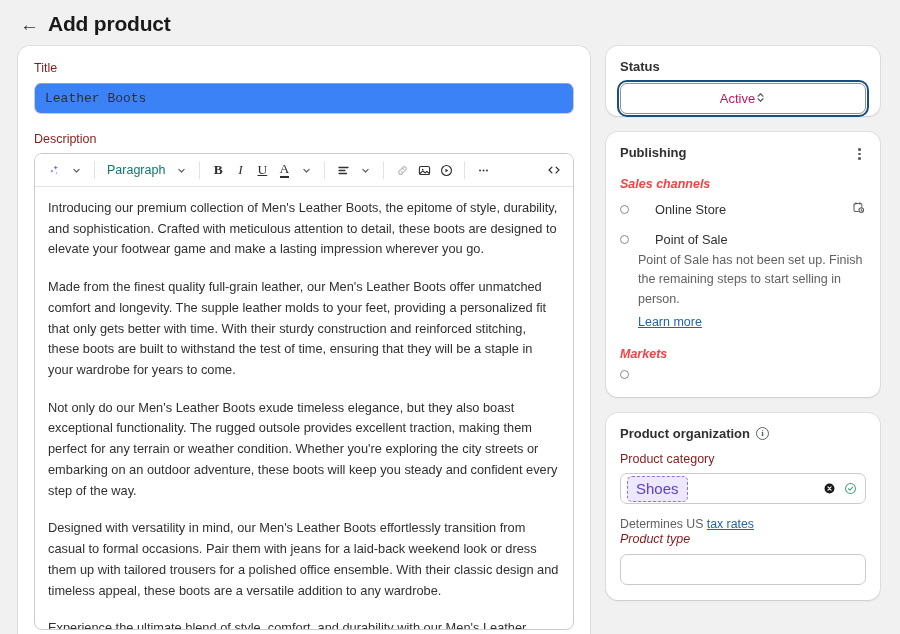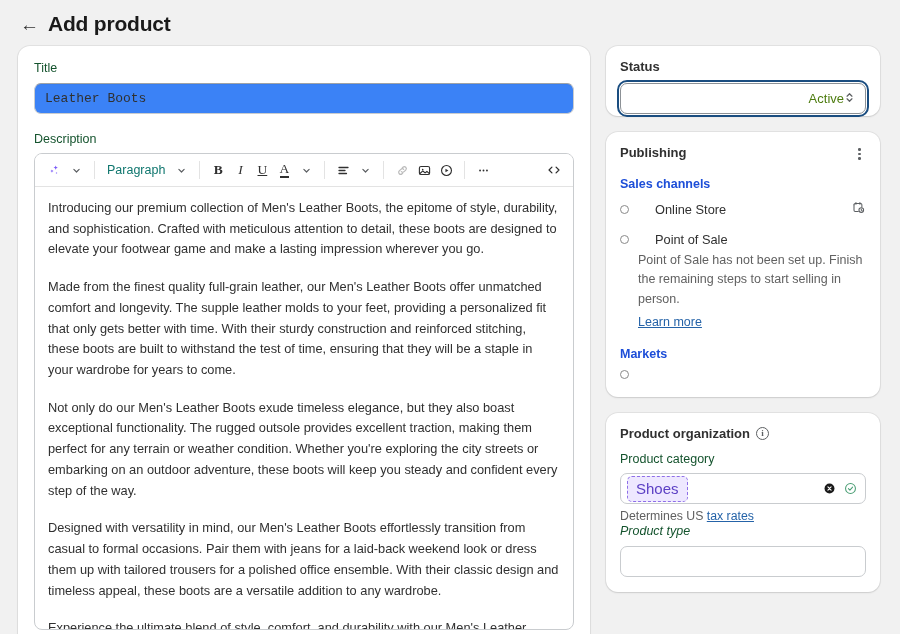--- a/index.html
+++ b/index.html
@@ -38,21 +38,21 @@
   .card {
     background: #ffffff;
     border-radius: 12px;
     box-shadow: 0 0 0 1px rgba(0,0,0,0.06), 0 1px 2px rgba(0,0,0,0.10);
     margin-bottom: 16px;
   }
   .card-pad { padding: 14px 16px 16px 16px; }
 
   
   .label {
-    font-size: 12.5px; color: #14532d; margin-bottom: 5px; display: block;
+    font-size: 12.5px; color: #7f1d1d; margin-bottom: 5px; display: block;
     line-height: 1.4;
   }
   .text-input {
     width: 100%;
     height: 31px;
     border-radius: 7px;
     border: 1px solid #c9cccf;
     border-top-color: #9fa3a7;
     background: #3b82f6;
     font-size: 13px;
@@ -113,53 +113,54 @@
   }
   .side-head {
     display: flex; align-items: flex-start; justify-content: space-between;
   }
   .select-box {
     position: relative;
     height: 31px;
     border-radius: 7px;
     border: 1px solid #c9cccf;
     background: #fff;
-    font-size: 13px; color: #4d7c0f;
+    font-size: 13px; color: #be185d;
     padding: 0 10px;
-    display: flex; align-items: center; justify-content: flex-end;
+    display: flex; align-items: center; justify-content: center;
   }
   .select-box.focused {
     outline: 2px solid #1a4d80;
     outline-offset: 1px;
     border-color: #8c9196;
   }
   .sublabel {
-    font-size: 12.5px; font-weight: 700; color: #1d4ed8;
+    font-size: 12.5px; font-weight: 700; color: #ef4444;
     margin: 14px 0 9px 0;
+    font-style: italic;
   }
   .chan-row {
     display: flex; align-items: center; gap: 26px;
     margin-bottom: 3px;
   }
   .bullet {
     width: 9px; height: 9px; border-radius: 50%;
     border: 1.3px solid #8a8a8a; flex: 0 0 9px;
   }
   .chan-name { font-size: 12.8px; color: #303030; }
   .chan-spacer { flex: 1 1 auto; }
   .chan-desc {
     font-size: 12.5px; color: #616161; line-height: 1.55;
     margin: 4px 0 0 18px;
   }
   .link {
     color: #2563a8; text-decoration: underline; font-size: 12.5px;
     cursor: pointer; display: inline-block; margin: 6px 0 0 18px;
   }
   .link-inline { color: #2563a8; text-decoration: underline; cursor: pointer; }
-  .hint { font-size: 12.3px; color: #616161; margin-top: 5px; }
+  .hint { font-size: 12.3px; color: #616161; margin-top: 13px; }
 
   .kebab {
     display: flex; flex-direction: column; gap: 2px;
     padding: 3px 5px; cursor: pointer; border-radius: 5px;
   }
   .kebab i { width: 2.6px; height: 2.6px; border-radius: 50%; background: #5c5f62; display: block; }
 
   .info-ico {
     width: 13px; height: 13px; border-radius: 50%;
     border: 1.2px solid #5c5f62; color: #5c5f62;

